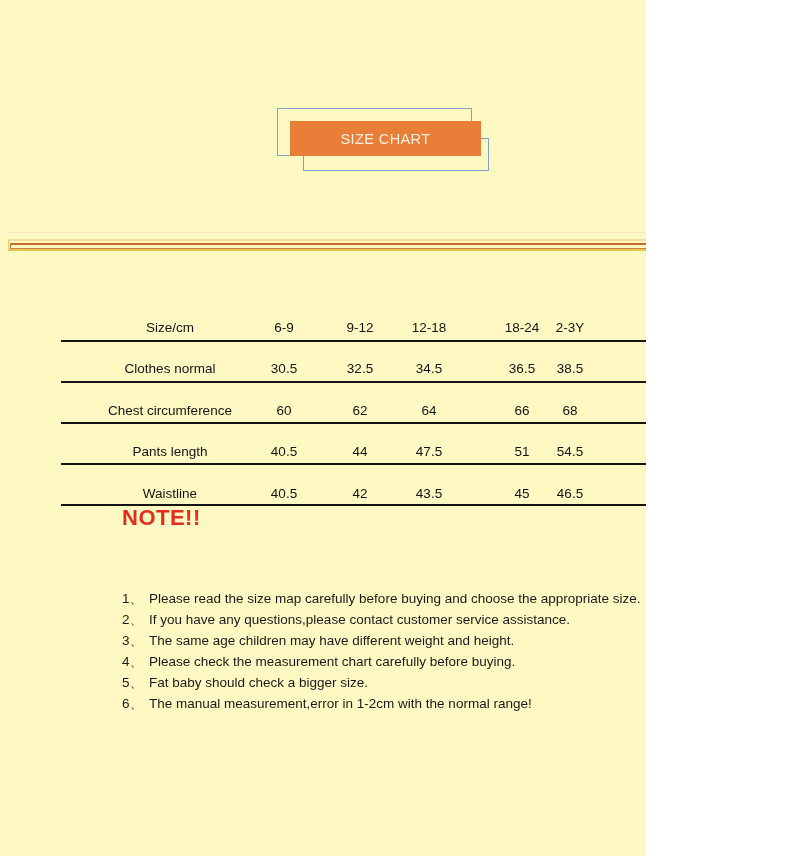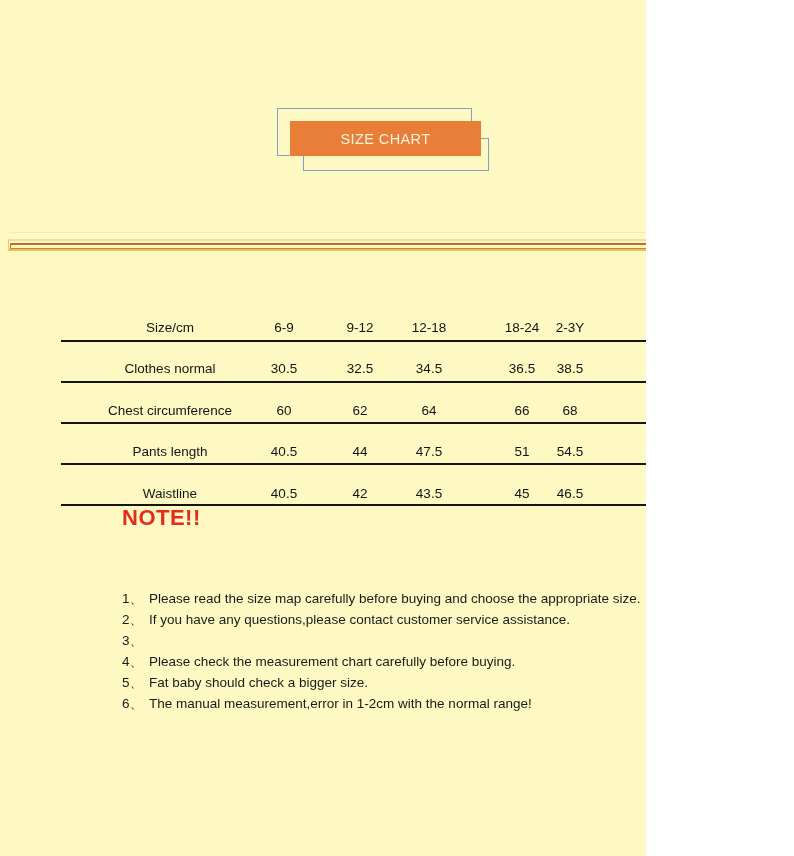--- a/index.html
+++ b/index.html
@@ -169,20 +169,21 @@
     <div class="note-line">
       <span class="note-num">1、</span>
       <span>Please read the size map carefully before buying and choose the appropriate size.</span>
     </div>
     <div class="note-line">
       <span class="note-num">2、</span>
       <span>If you have any questions,please contact customer service assistance.</span>
     </div>
     <div class="note-line">
       <span class="note-num">3、</span>
+      <span>The same age children may have different weight and height.</span>
     </div>
     <div class="note-line">
       <span class="note-num">4、</span>
       <span>Please check the measurement chart carefully before buying.</span>
     </div>
     <div class="note-line">
       <span class="note-num">5、</span>
       <span>Fat baby should check a bigger size.</span>
     </div>
     <div class="note-line">

